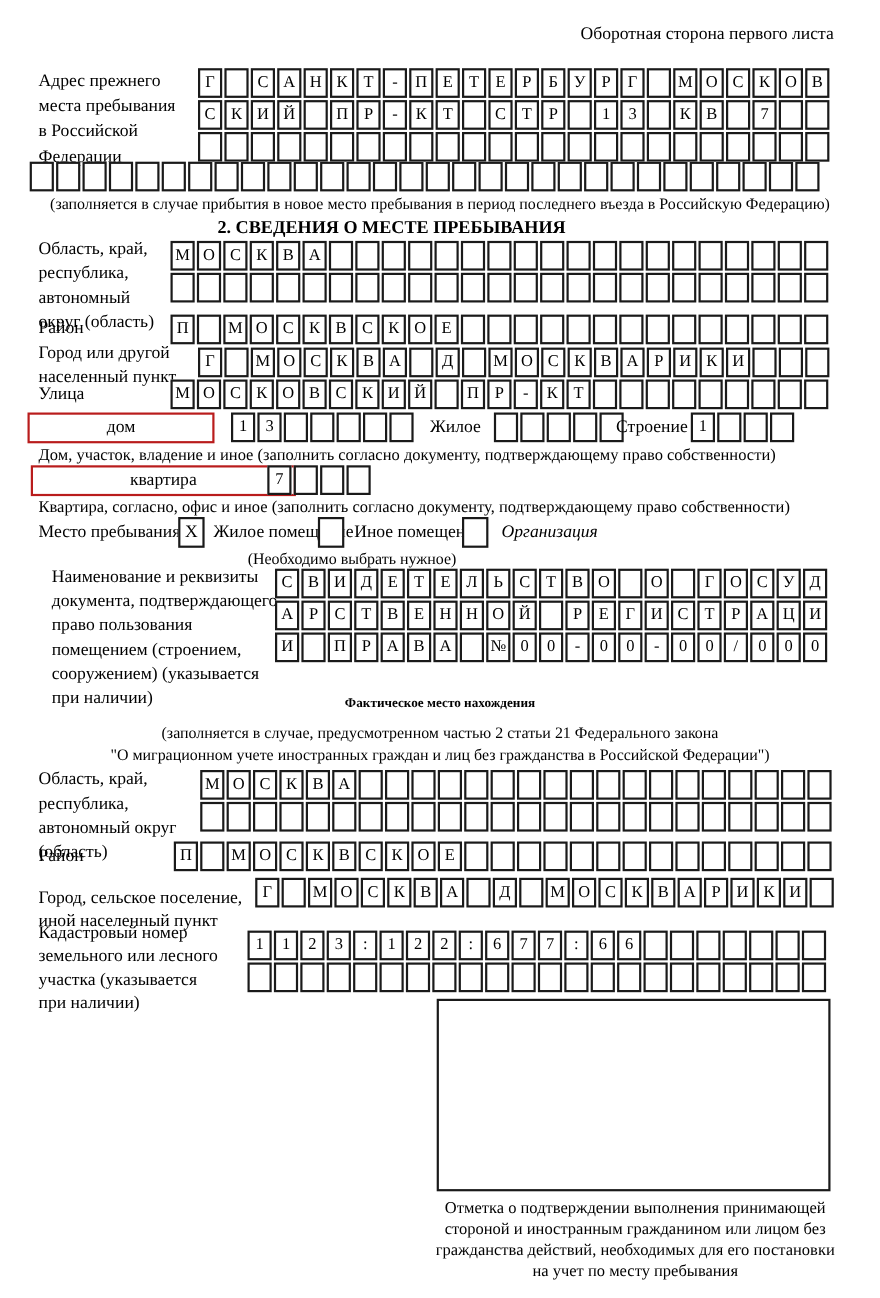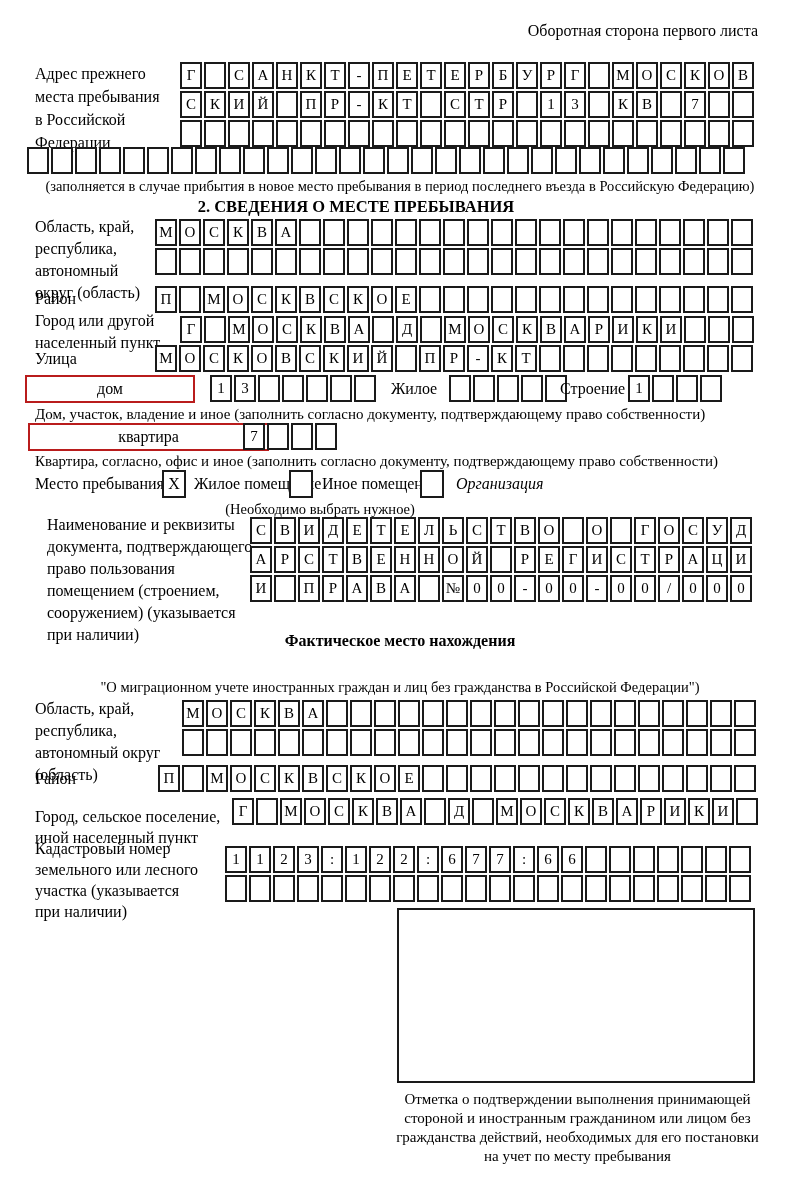--- a/index.html
+++ b/index.html
@@ -415,21 +415,22 @@
         <div class="cell">-</div>
         <div class="cell">0</div>
         <div class="cell">0</div>
         <div class="cell">/</div>
         <div class="cell">0</div>
         <div class="cell">0</div>
         <div class="cell">0</div>
       </div>
   </div>
 
-  <div class="abs title" style="top:632px; left:0; width:800px; font-size:16px;">Фактическое место нахождения</div>
+  <div class="abs title" style="top:632px; left:0; width:800px; font-size:12px;">Фактическое место нахождения</div>
+  <div class="abs note center" style="top:658px; left:0; width:800px;">(заполняется в случае, предусмотренном частью 2 статьи 21 Федерального закона</div>
   <div class="abs note center" style="top:678px; left:0; width:800px;">"О миграционном учете иностранных граждан и лиц без гражданства в Российской Федерации")</div>
 
   <div class="abs lbl" style="top:698px; left:35px;">Область, край,<br>республика,<br>автономный округ<br>(область)</div>
   <div class="abs" style="top:700px; left:182px;">
     <div class="cellrow">
         <div class="cell">М</div>
         <div class="cell">О</div>
         <div class="cell">С</div>
         <div class="cell">К</div>
         <div class="cell">В</div>

